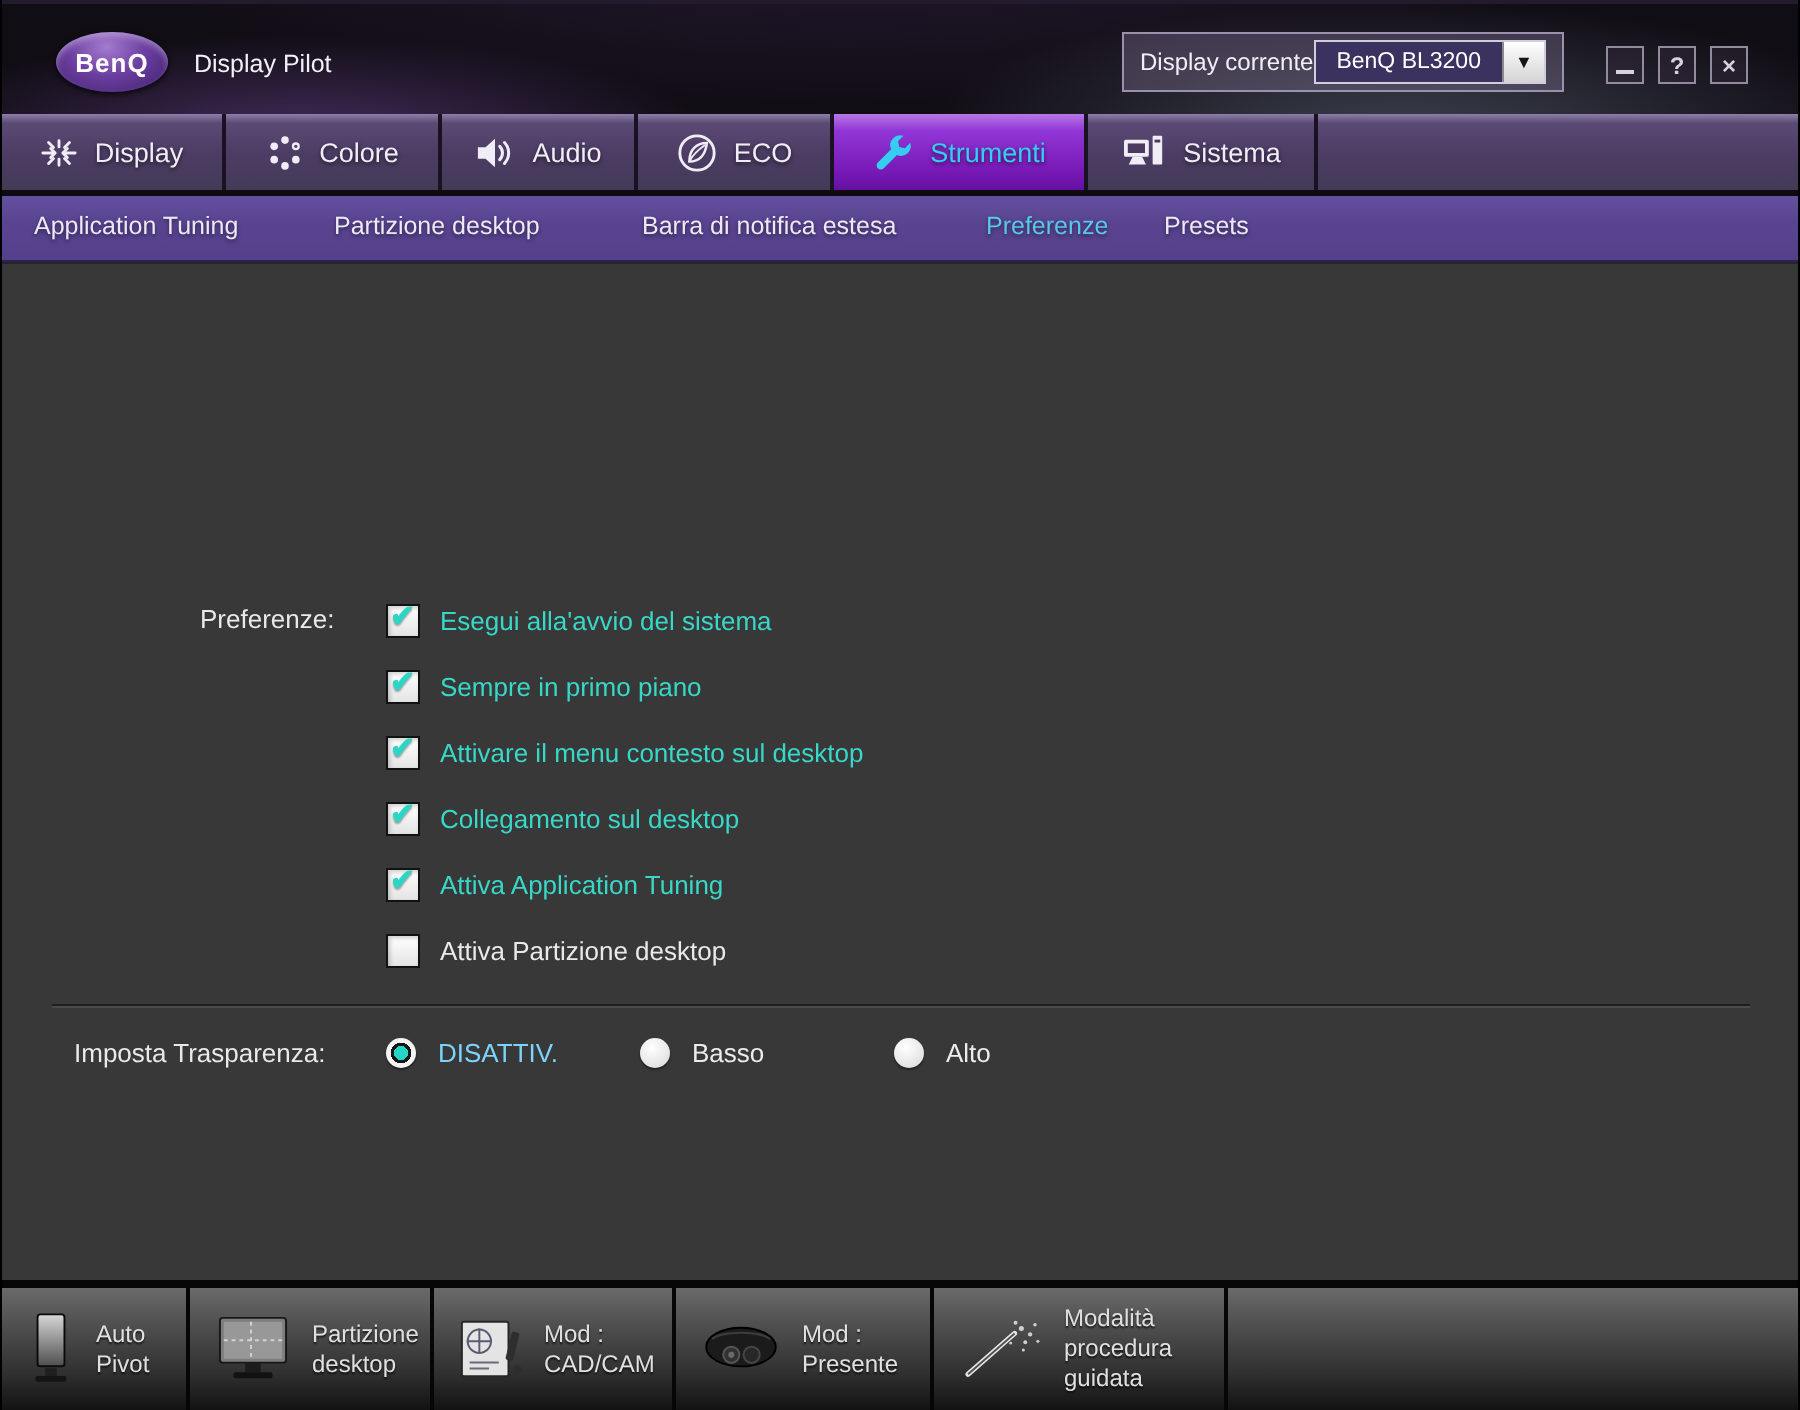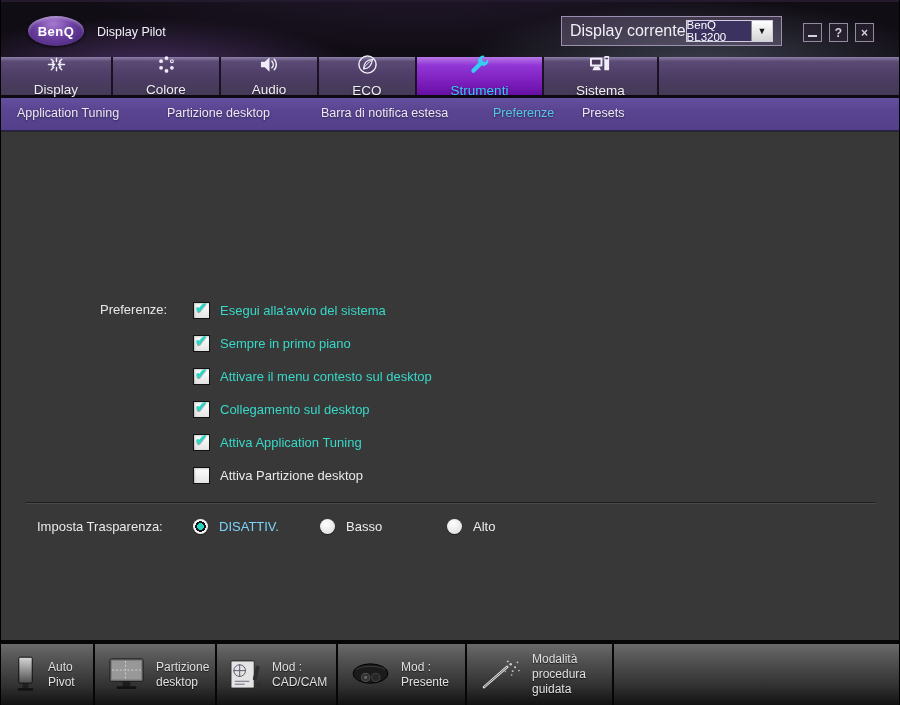--- a/index.html
+++ b/index.html
@@ -17,38 +17,38 @@
     border-top:2px solid #241a2e;box-sizing:border-box;}
   .benq-logo{position:absolute;left:27px;top:14px;width:56px;height:30px;border-radius:50%;
     background:radial-gradient(ellipse at 45% 25%, #a57ad0 0%, #6b3fa0 45%, #4e2a7e 80%, #3f2066 100%);
     box-shadow:inset 0 2px 3px rgba(255,255,255,.35), 0 1px 3px rgba(0,0,0,.8);
     display:flex;align-items:center;justify-content:center;
     color:#fff;font-size:13px;font-weight:bold;letter-spacing:.5px;}
   .app-title{position:absolute;left:96px;top:23px;color:#f2f0f5;font-size:12.5px;}
   .display-panel{position:absolute;left:560px;top:14px;width:221px;height:30px;
     background:rgba(165,145,185,.28);border:1px solid #9c8fb0;box-sizing:border-box;
     display:flex;align-items:center;padding:0 8px;}
-  .display-label{color:#f2eef8;font-size:16px;white-space:nowrap;}
+  .display-label{color:#f2eef8;font-size:12px;white-space:nowrap;}
   .select{display:flex;height:22px;border:1px solid #d2cce0;background:#3c3260;box-sizing:border-box;flex:1;}
   .select-value{flex:1;color:#fff;font-size:11.5px;display:flex;align-items:center;justify-content:center;}
   .select-btn{width:20px;background:linear-gradient(#ffffff,#d4d4d4);color:#141414;font-size:9px;
     border-left:1px solid #8a8a8a;display:flex;align-items:center;justify-content:center;cursor:pointer;}
   .win-btns{position:absolute;right:25px;top:21px;display:flex;gap:7px;}
   .win-btn{width:19px;height:19px;border:1px solid #938a9e;background:rgba(60,45,70,.35);
     color:#d6d2dc;font-size:12px;font-weight:bold;display:flex;align-items:center;justify-content:center;
     box-sizing:border-box;cursor:pointer;position:relative;}
   .min-bar{position:absolute;left:4px;right:4px;bottom:4px;height:2px;background:#d6d2dc;}
 
   
   .tabbar{position:absolute;left:0;top:57px;width:100%;height:38px;background:#181222;
     border-bottom:3px solid #0d0a12;display:flex;box-sizing:content-box;}
   .tab{height:38px;display:flex;align-items:center;justify-content:center;gap:8px;
     background:linear-gradient(180deg,#8d7fa8 0%,#5a4a74 12%,#4c3c64 55%,#443a56 100%);
     color:#f0edf6;font-size:13.5px;cursor:pointer;margin-right:2px;box-sizing:border-box;
-    text-shadow:0 1px 2px rgba(0,0,0,.6);flex-direction:column;}
+    text-shadow:0 1px 2px rgba(0,0,0,.6);}
   .tab:last-child{margin-right:0;}
   .tab.active{background:linear-gradient(180deg,#b877e6 0%,#9136d6 22%,#7a1cba 70%,#660fa2 100%);
     color:#35cdf0;}
   .tab .tab-icon{display:flex;align-items:center;}
   .tab.filler{cursor:default;}
 
   
   .subnav{position:absolute;left:0;top:98px;width:100%;height:32px;
     background:linear-gradient(180deg,#63509e 0%,#5a4492 40%,#54408a 100%);
     border-bottom:1px solid #2c2050;box-sizing:content-box;}

